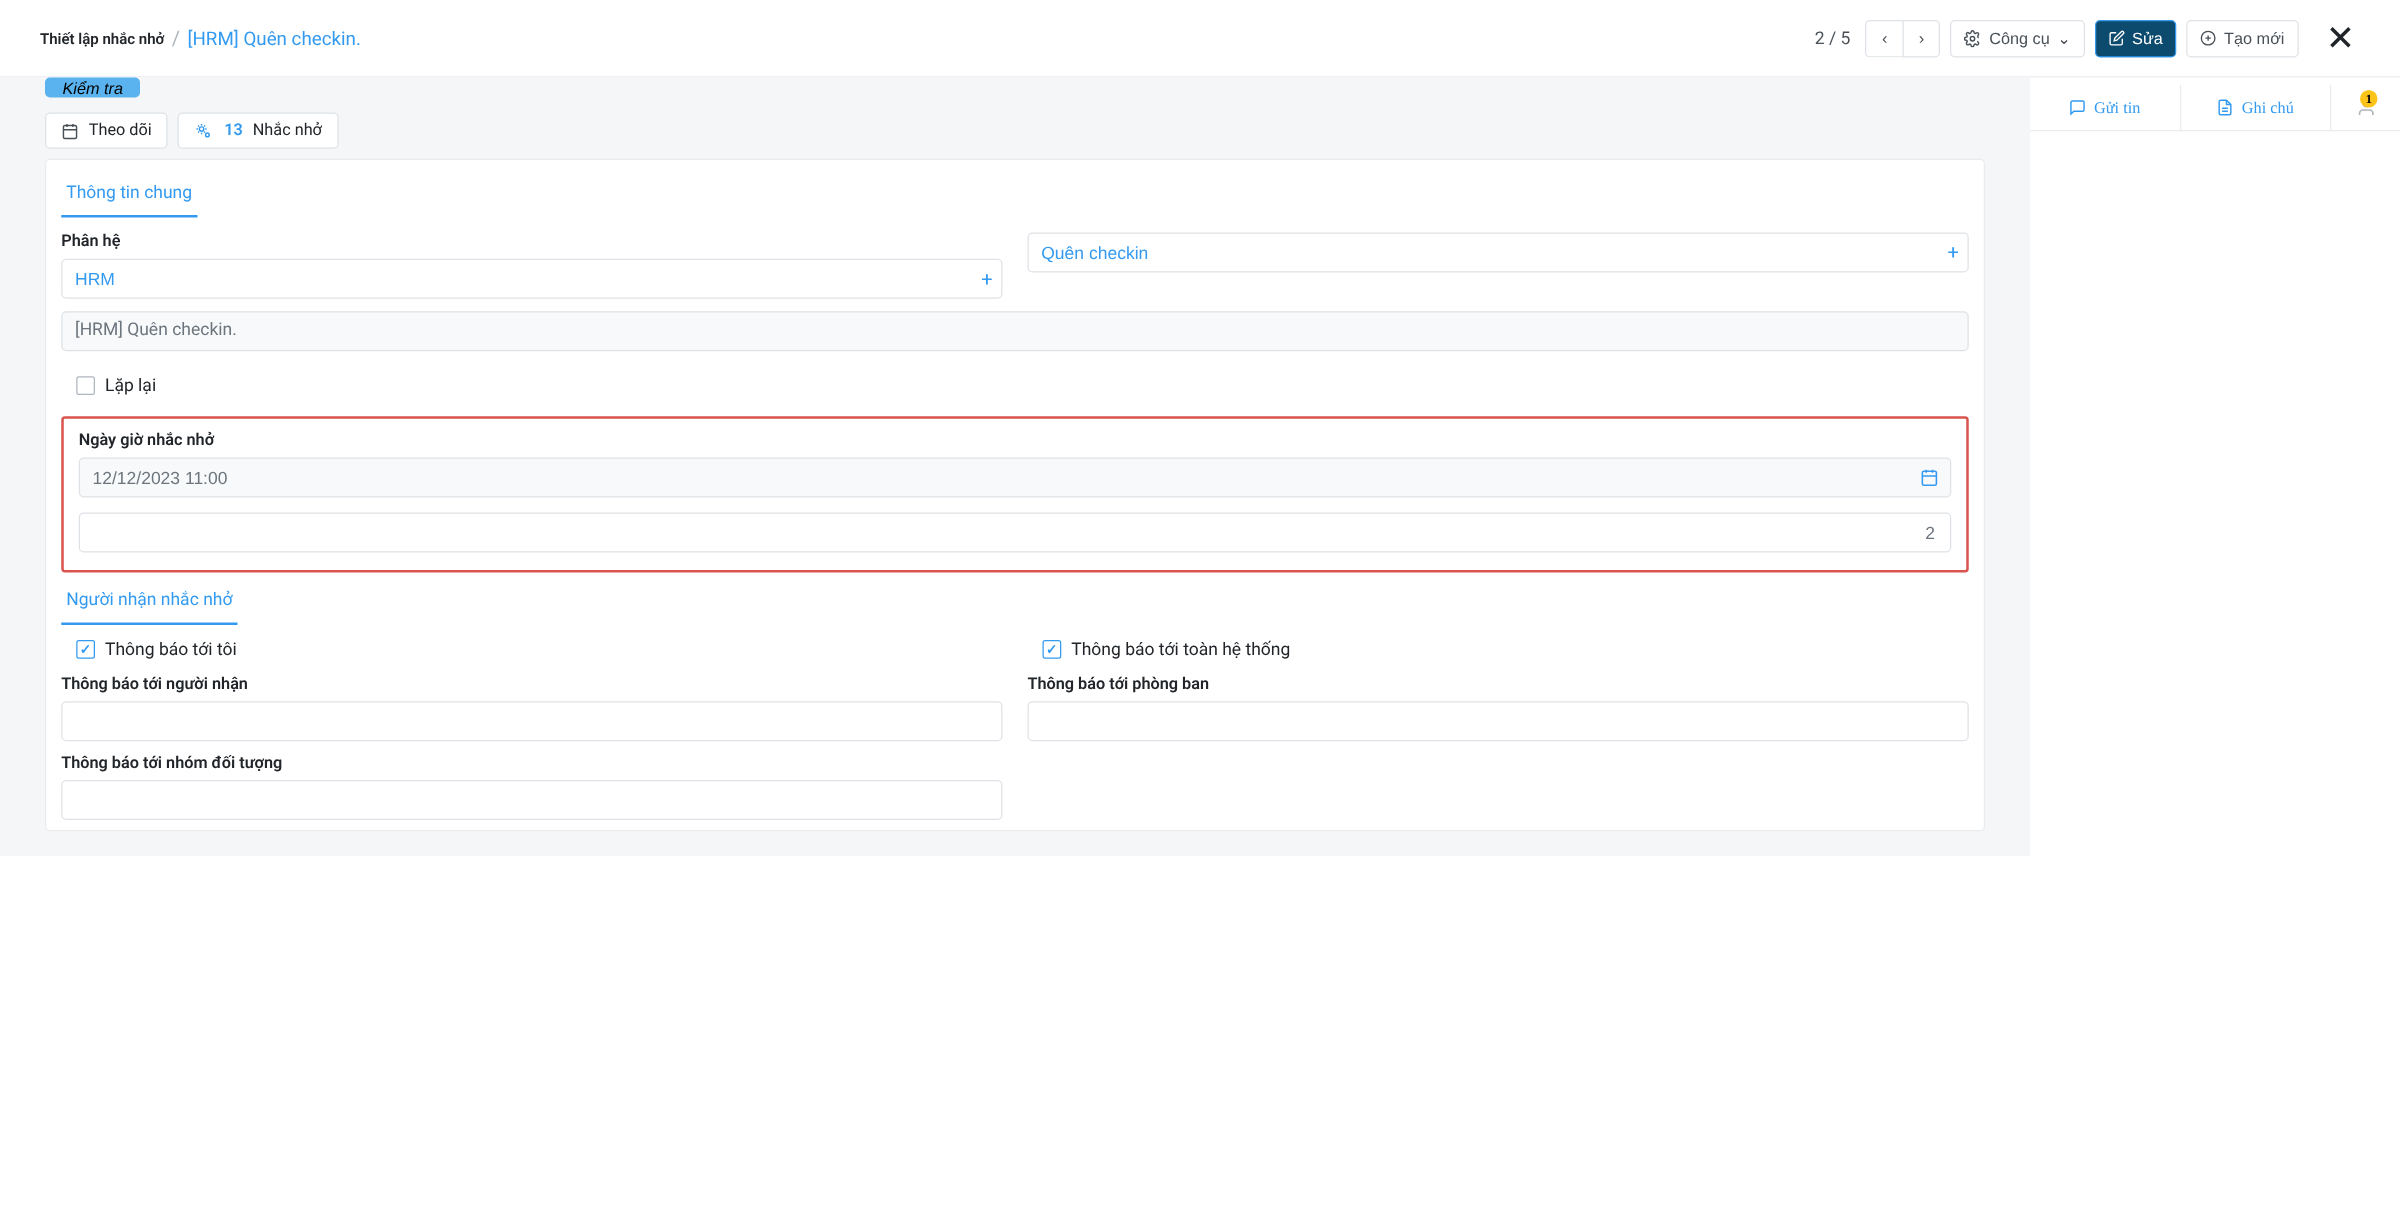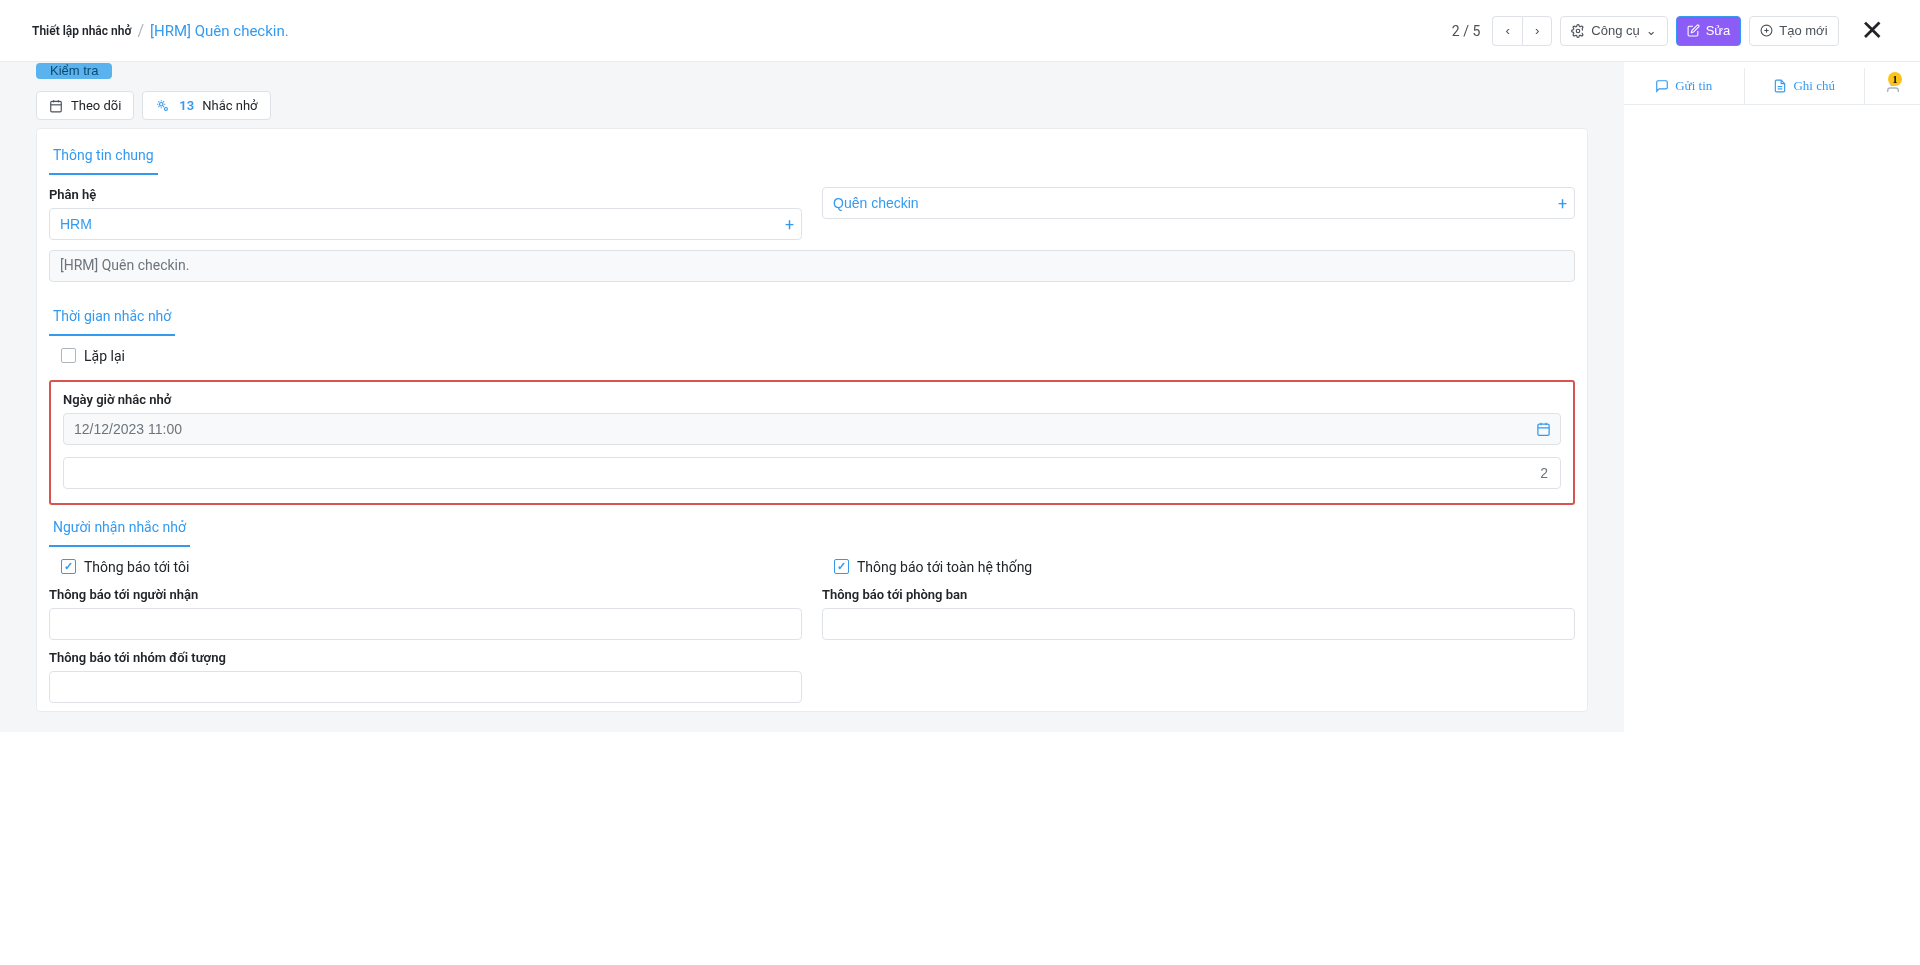--- a/index.html
+++ b/index.html
@@ -9,30 +9,30 @@
 .title-bold { font-weight: 600; font-size: 12px; color: #212529;}
 .title-sep { color: #adb5bd; font-size: 16px;}
 .title-sub { color: #339af0; font-size: 15px;}
 .header-right { display: flex; align-items: center; gap: 8px;}
 .pager-text { color: #495057; font-size: 14px; margin-right: 4px;}
 .icon-btn { width: 30px; height: 30px; border: 1px solid #dee2e6; background: #fff; border-radius: 4px; display: inline-flex; align-items: center; justify-content: center; cursor: pointer; color: #495057;}
 .icon-btn-group { display: flex;}
 .icon-btn-group .icon-btn:first-child { border-radius: 4px 0 0 4px; border-right: none;}
 .icon-btn-group .icon-btn:last-child { border-radius: 0 4px 4px 0;}
 .btn { height: 30px; border: 1px solid #dee2e6; background: #fff; border-radius: 4px; padding: 0 10px; display: inline-flex; align-items: center; gap: 6px; cursor: pointer; color: #495057; font-size: 13px;}
-.btn-primary { background: #8b5cf6; border-color: #339af0; color: #fff;}
+.btn-primary { background: #0c4a6e; border-color: #339af0; color: #fff;}
 .close-x { font-size: 28px; font-weight: 300; cursor: pointer; margin-left: 10px; padding: 0 4px;}
 .body-wrap { display: flex;}
 .main-col { flex: 1; padding: 0 14px 20px 14px; background: #f5f6f7;}
 .side-col { width: 296px; font-family: Liberation Serif, serif; }
 .side-tabs { display: flex; border-bottom: 1px solid #e9ecef; padding-top: 6px;}
 .side-tab { flex: 1; text-align: center; padding: 10px 0; color: #339af0; font-size: 13px; cursor: pointer; display:flex; align-items:center; justify-content:center; gap:6px; position:relative;}
 .side-tab + .side-tab { border-left: 1px solid #e9ecef;}
 .badge { position:absolute; top:4px; right:18px; background:#fcc419; color:#000; font-size:10px; font-weight:700; width:14px; height:14px; border-radius:50%; display:flex; align-items:center; justify-content:center;}
-.check-btn { background:#5ab3ee; color:#0c4a6e; border:none; height:16px; padding:0 14px; border-radius:4px; margin: 0 0 12px 22px; font-size:13px; cursor:pointer;}
+.check-btn { background:#5ab3ee; color:#000000; border:none; height:16px; padding:0 14px; border-radius:4px; margin: 0 0 12px 22px; font-size:13px; cursor:pointer;font-style:italic;}
 .chip-row { display:flex; gap:8px; margin-left:22px; margin-bottom:8px;}
 .chip { background:#fff; border:1px solid #dee2e6; border-radius:4px; padding:6px 12px; display:inline-flex; align-items:flex-end; gap:8px; cursor:pointer; font-size:13px;}
 .card { background:#fff; border:1px solid #e9ecef; border-radius:4px; margin:0 22px;}
 .section-tabs { display:flex; border-bottom:none; padding:12px 12px 0 12px;}
 .section-tab { color:#339af0; font-size:14px; padding:6px 4px 10px 4px; border-bottom:2px solid #339af0; cursor:pointer;}
 .form-grid { display:grid; grid-template-columns:1fr 1fr; gap:10px 20px; padding:12px 12px 8px 12px;}
 .field-full { grid-column: 1 / -1;}
 .field-label { font-size:13px; font-weight:600; color:#212529; margin-bottom:6px; display:block;}
 .input-wrap { position:relative;}
 .input { width:100%; height:32px; border:1px solid #dee2e6; border-radius:4px; padding:0 30px 0 10px; font-size:14px; color:#339af0; background:#fff;}
@@ -146,23 +146,20 @@
           <div class="input-wrap">
             <input class="input" readonly="" value="Quên checkin" style="">
             <span class="plus-icon">+</span>
           </div>
         </div>
         <div class="field-full">
           <div class="input-static">[HRM] Quên checkin.</div>
         </div>
       </div>
 
-      <div class="section-tabs">
-        <div class="section-tab">Thời gian nhắc nhở</div>
-      </div>
 
       <div class="section-pad" style="padding-top:10px;">
         <div class="checkbox-row" style="padding-left:12px;">
           <span class="chk"></span>
           <span>Lặp lại</span>
         </div>
       </div>
 
       <div class="redbox">
         <label class="field-label">Ngày giờ nhắc nhở</label>

